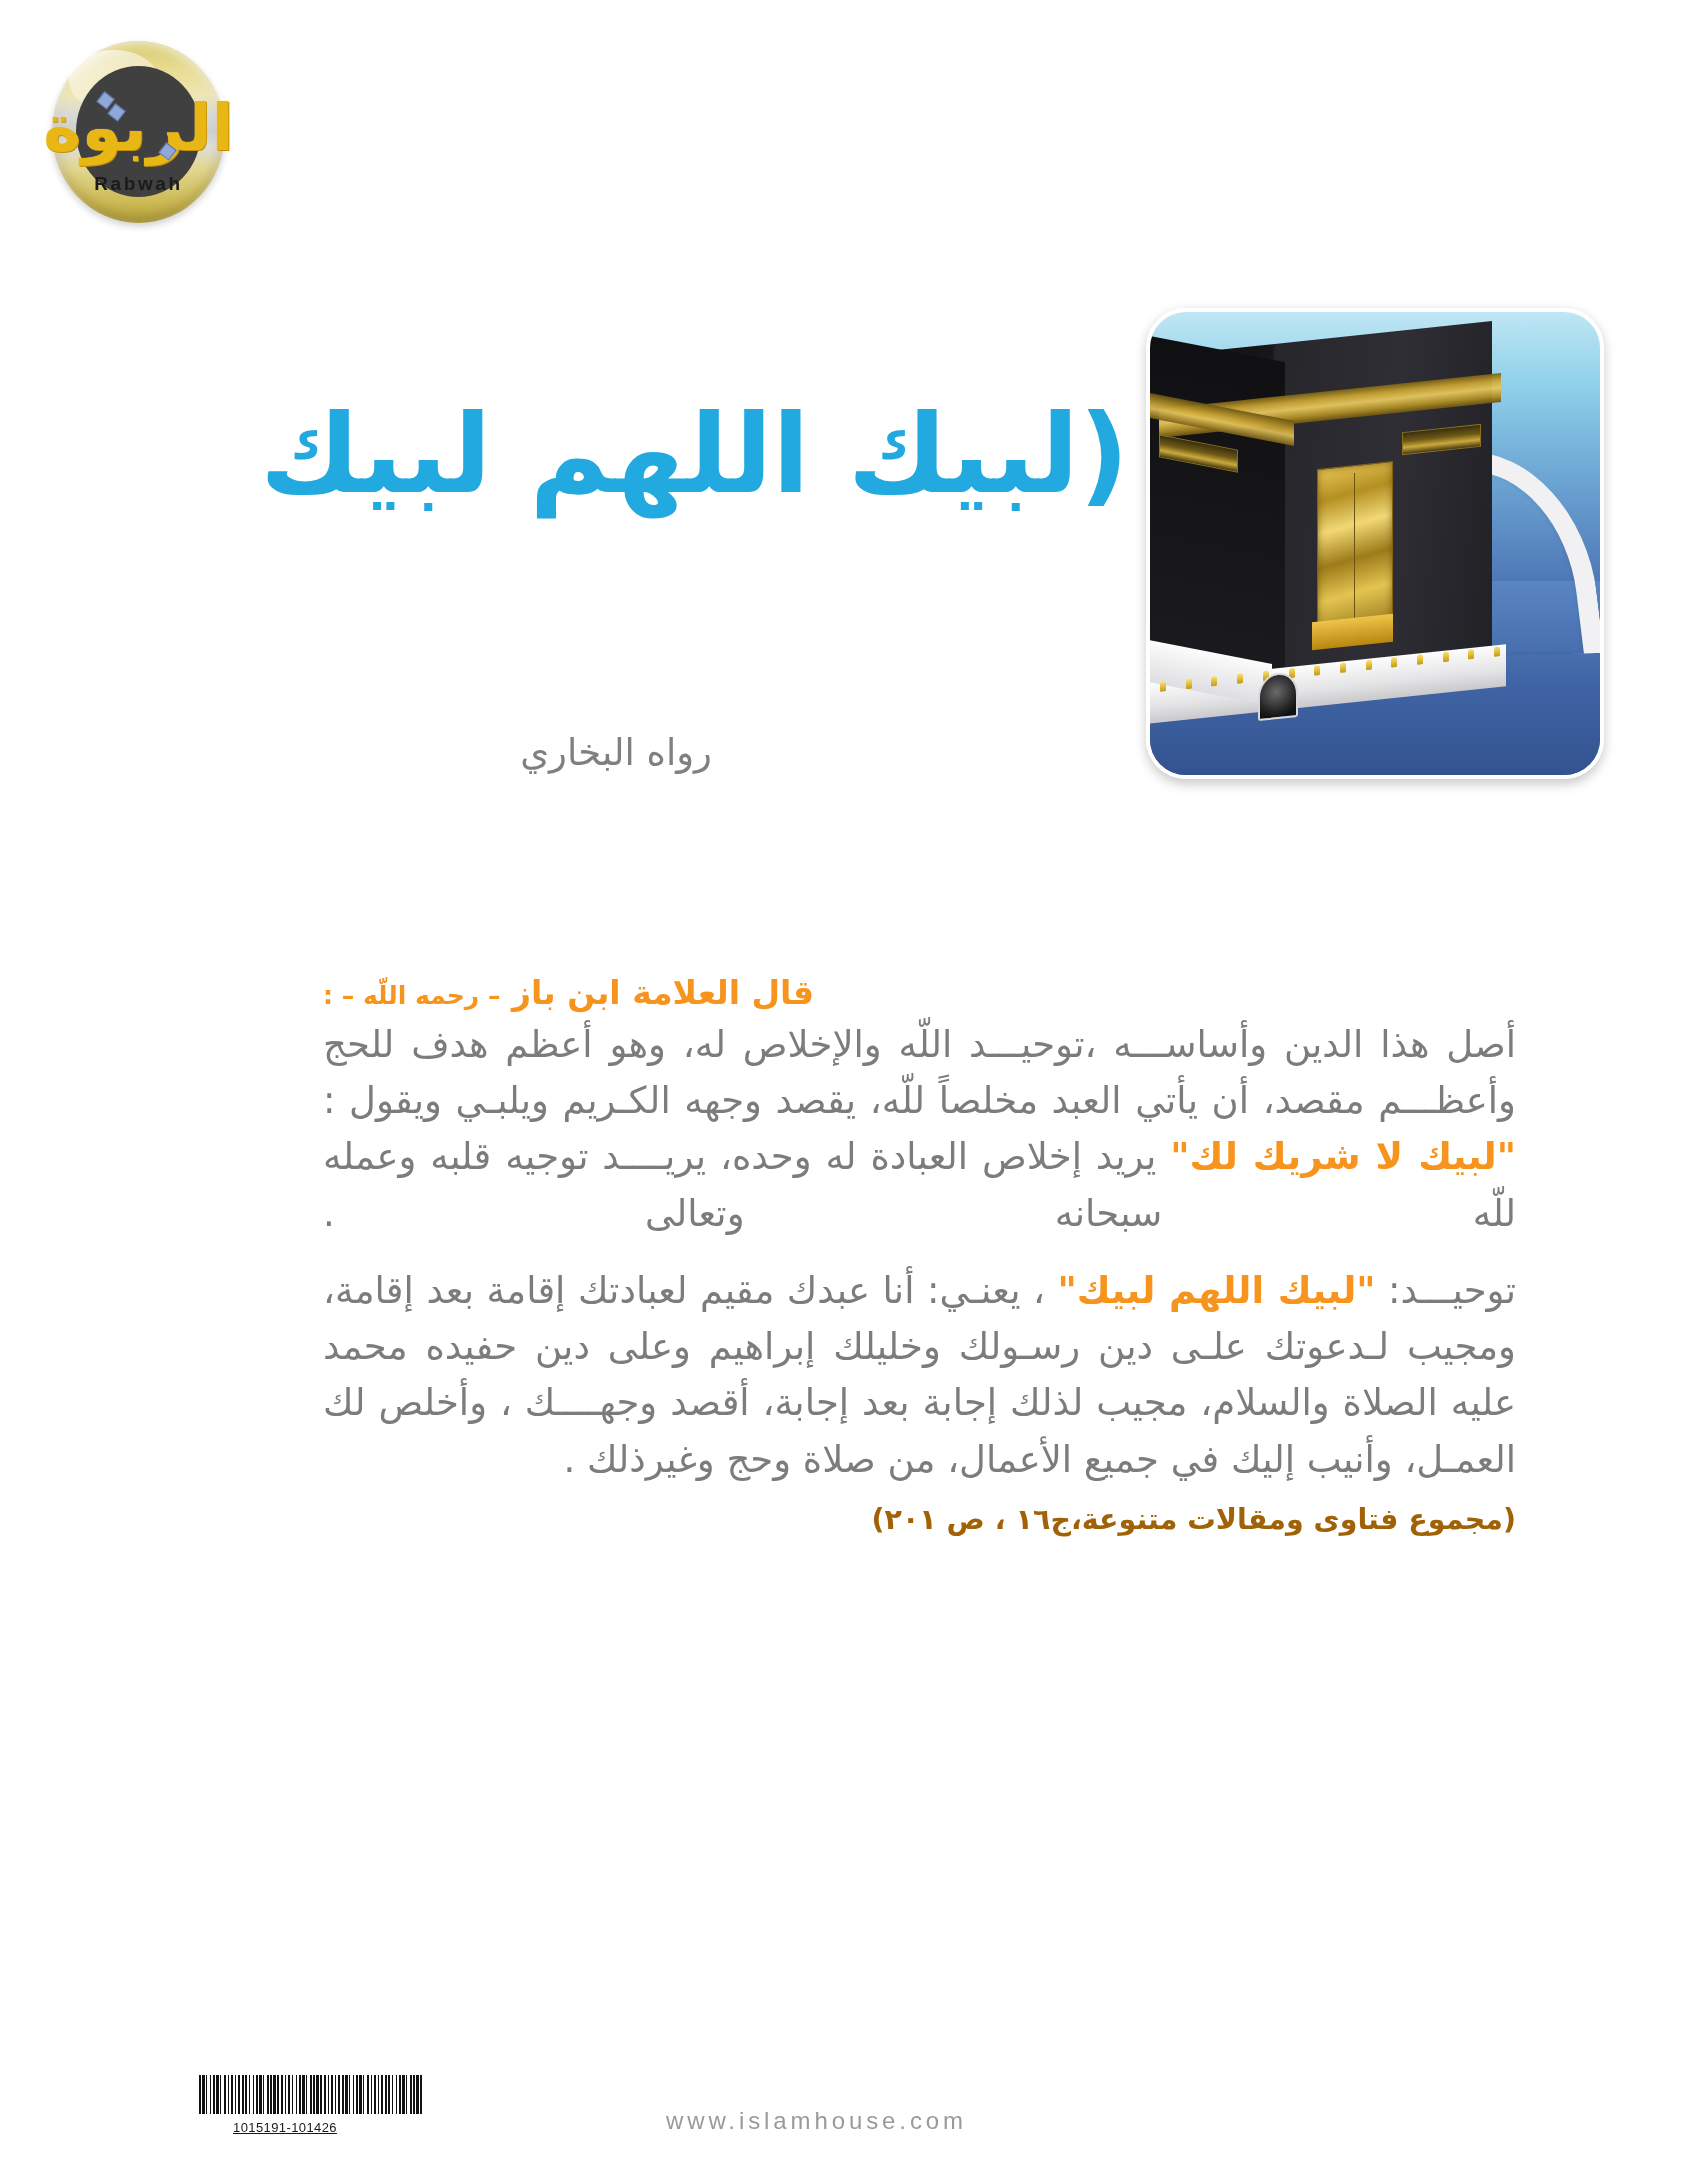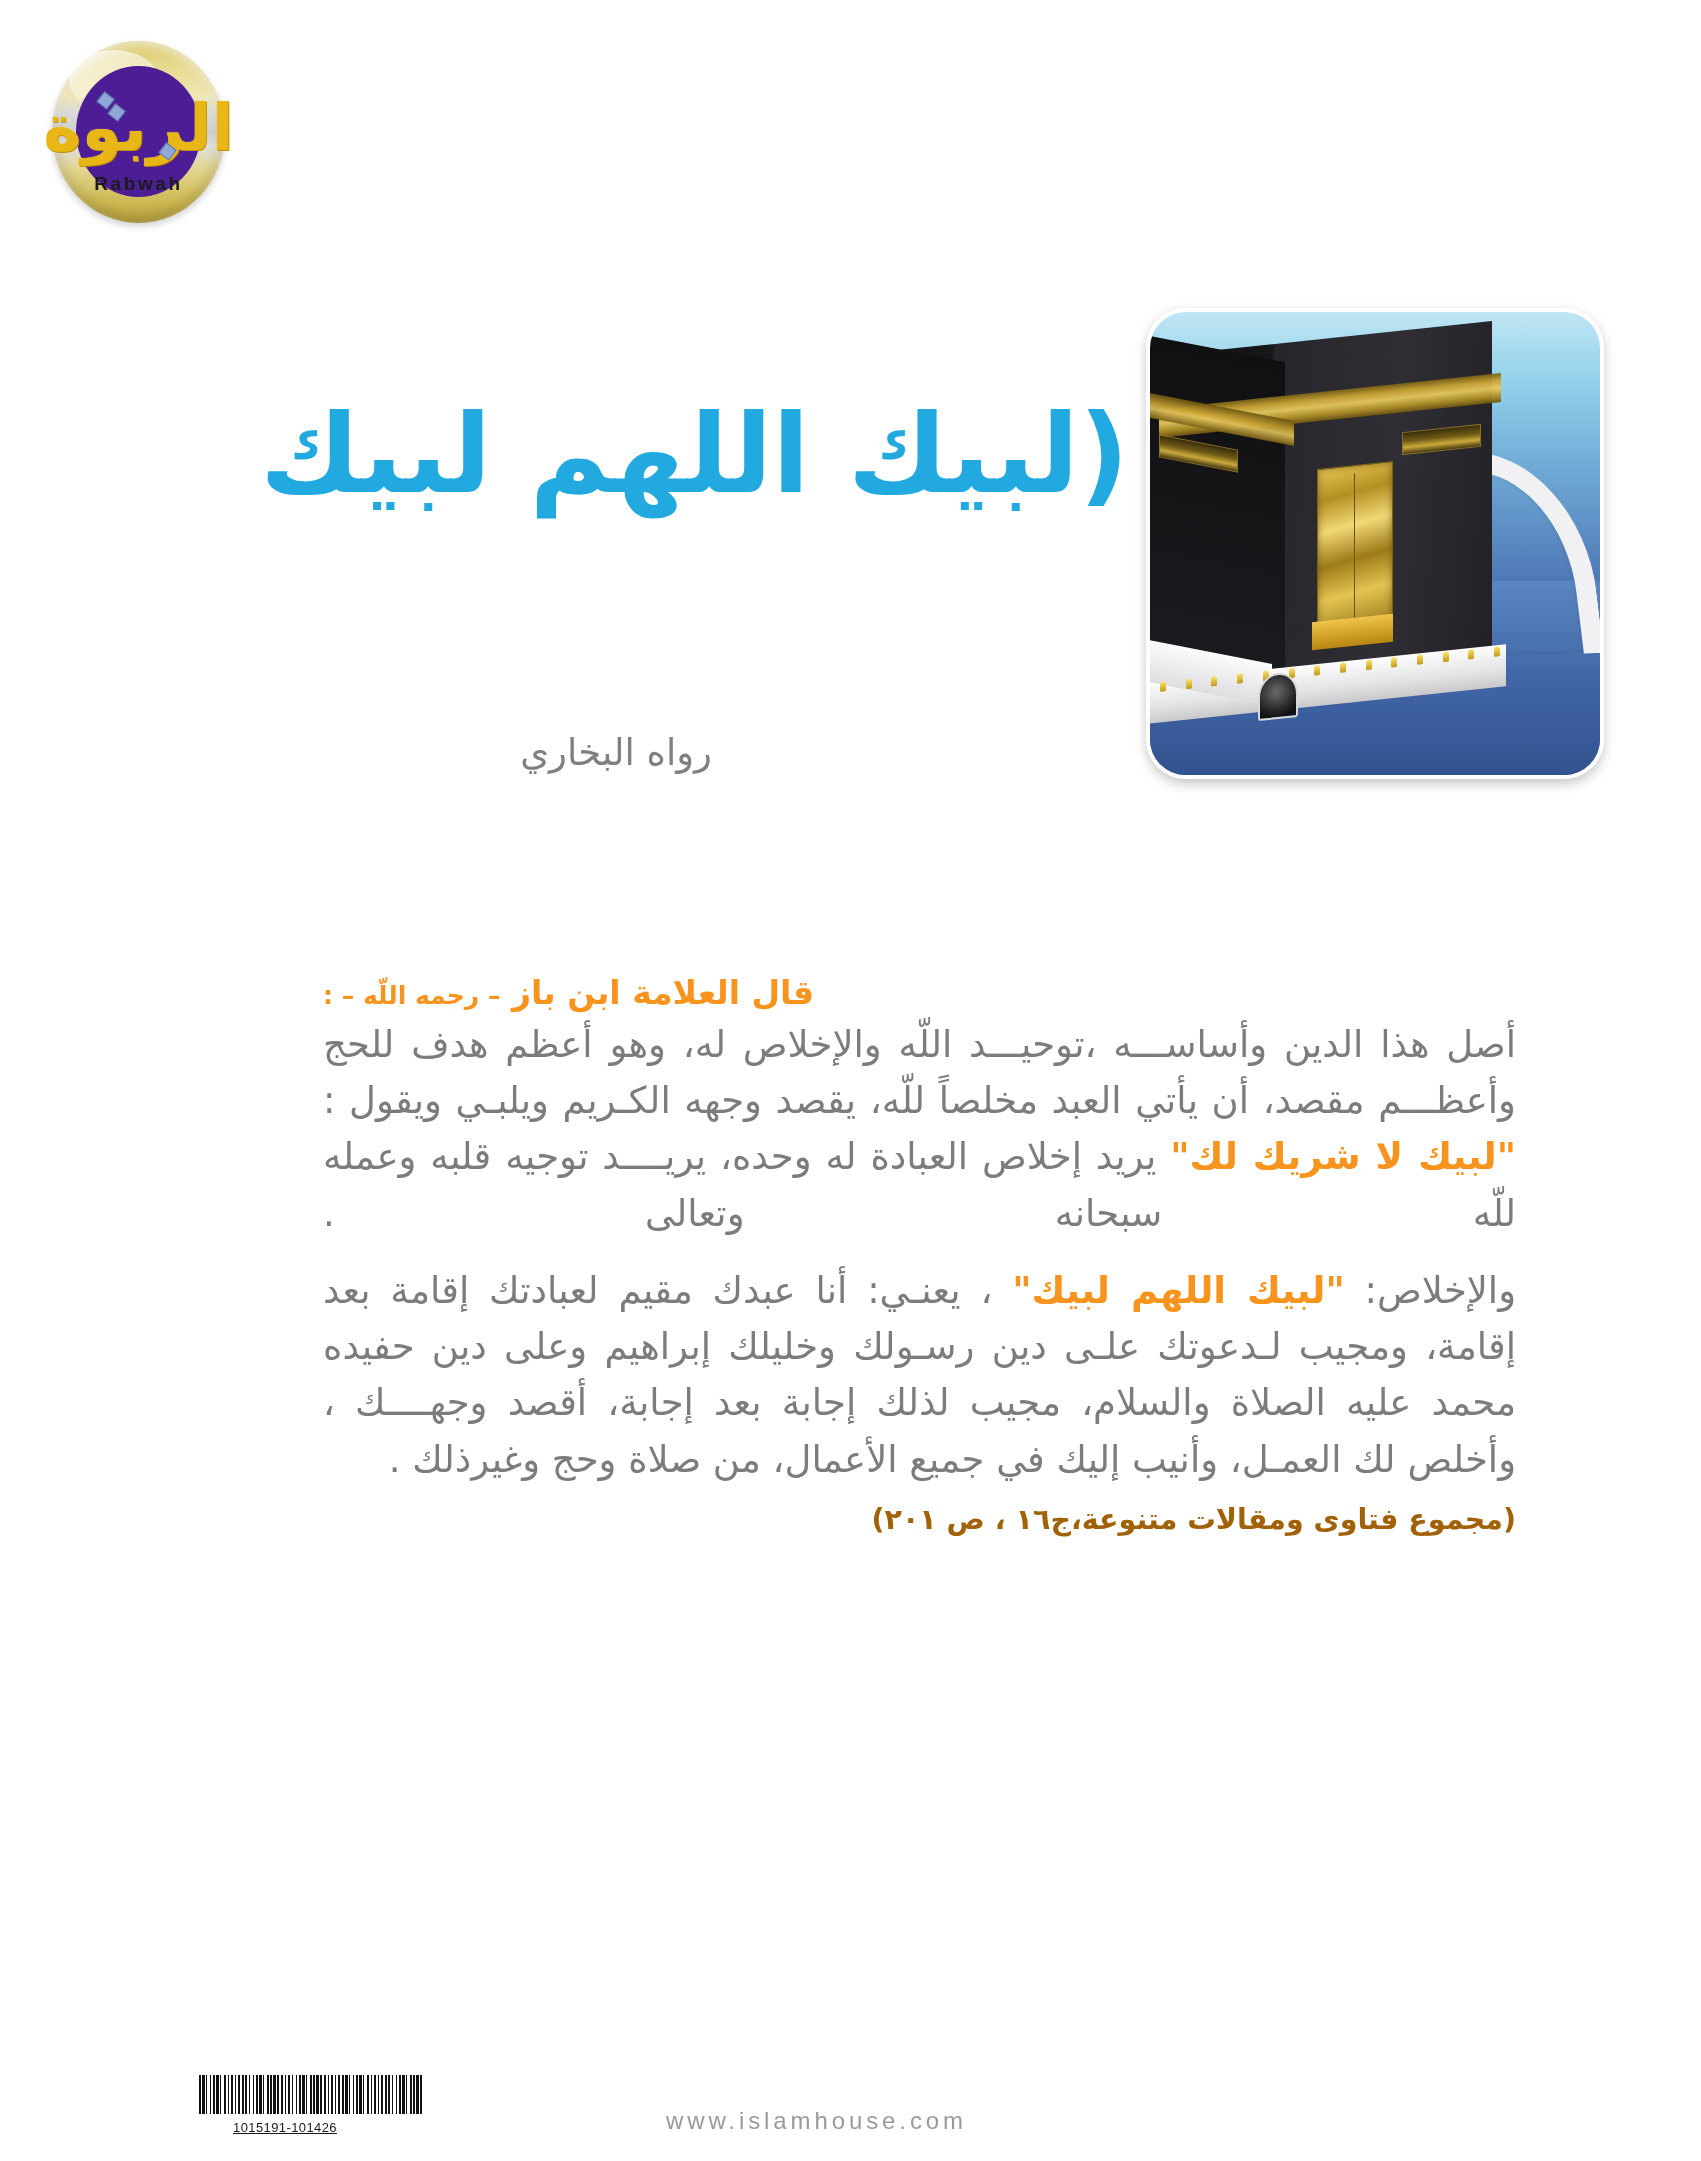--- a/index.html
+++ b/index.html
@@ -22,21 +22,21 @@
     box-shadow:inset 0 4.3px 9.5px rgba(255,255,255,.65),
                inset 0 -5.2px 11.2px rgba(110,90,20,.38),
                0 3.5px 7.8px rgba(0,0,0,.18);
   }
   .logo-oval:after{
     content:"";position:absolute;left:10%;top:5%;width:52%;height:34%;
     border-radius:50%;background:linear-gradient(160deg,rgba(255,255,255,.78),rgba(255,255,255,0));
   }
   .logo-inner{
     position:absolute;left:24px;top:25px;width:125px;height:131px;border-radius:50%;
-    background:#4c1d95;display:flex;align-items:center;justify-content:center;
+    background:#404040;display:flex;align-items:center;justify-content:center;
   }
   .logo-calli{
     font-size:65px;line-height:1;color:#e8b615;font-weight:bold;
     text-shadow:0.9px 1.3px 0 #c18f06, 0 0 0.9px #f7d66a;
     font-family:"DejaVu Sans",sans-serif;margin-top:-7.8px;
   }
   .logo-rabwah{
     position:absolute;left:0;right:0;bottom:19px;text-align:center;
     font-size:19px;letter-spacing:2.6px;color:#1b1b1b;font-weight:bold;
     font-family:Liberation Sans, sans-serif;
@@ -219,21 +219,21 @@
     <div class="qheading">
       <span>قال العلامة ابن باز</span>
       <span class="small">– رحمه اللّه – :</span>
     </div>
 
     <p class="para">
       <span>أصل هذا الدين وأساســـه ،توحيـــد اللّه والإخلاص له، وهو أعظم هدف للحج وأعظـــم مقصد، أن يأتي العبد مخلصاً للّه، يقصد وجهه الكـريم ويلبـي ويقول : </span><span class="hl">"لبيك لا شريك لك"</span><span> يريد إخلاص العبادة له وحده، يريــــد توجيه قلبه وعمله للّه سبحانه وتعالى .</span>
     </p>
 
     <p class="para last">
-      <span>والإخلاص: </span><span class="hl">"لبيك اللهم لبيك"</span><span> ، يعنـي: أنا عبدك مقيم لعبادتك إقامة بعد إقامة، ومجيب لـدعوتك علـى دين رسـولك وخليلك إبراهيم وعلى دين حفيده محمد عليه الصلاة والسلام، مجيب لذلك إجابة بعد إجابة، أقصد وجهــــك ، وأخلص لك العمـل، وأنيب إليك في جميع الأعمال، من صلاة وحج وغيرذلك .</span>
+      <span>توحيـــد: </span><span class="hl">"لبيك اللهم لبيك"</span><span> ، يعنـي: أنا عبدك مقيم لعبادتك إقامة بعد إقامة، ومجيب لـدعوتك علـى دين رسـولك وخليلك إبراهيم وعلى دين حفيده محمد عليه الصلاة والسلام، مجيب لذلك إجابة بعد إجابة، أقصد وجهــــك ، وأخلص لك العمـل، وأنيب إليك في جميع الأعمال، من صلاة وحج وغيرذلك .</span>
     </p>
 
     <div class="citation">(مجموع فتاوى ومقالات متنوعة،ج١٦ ، ص ٢٠١)</div>
   </div>
 
   <div class="barcode"></div>
   <div class="barcode-num">1015191-101426</div>
   <div class="website">www.islamhouse.com</div>
 
 </div>

